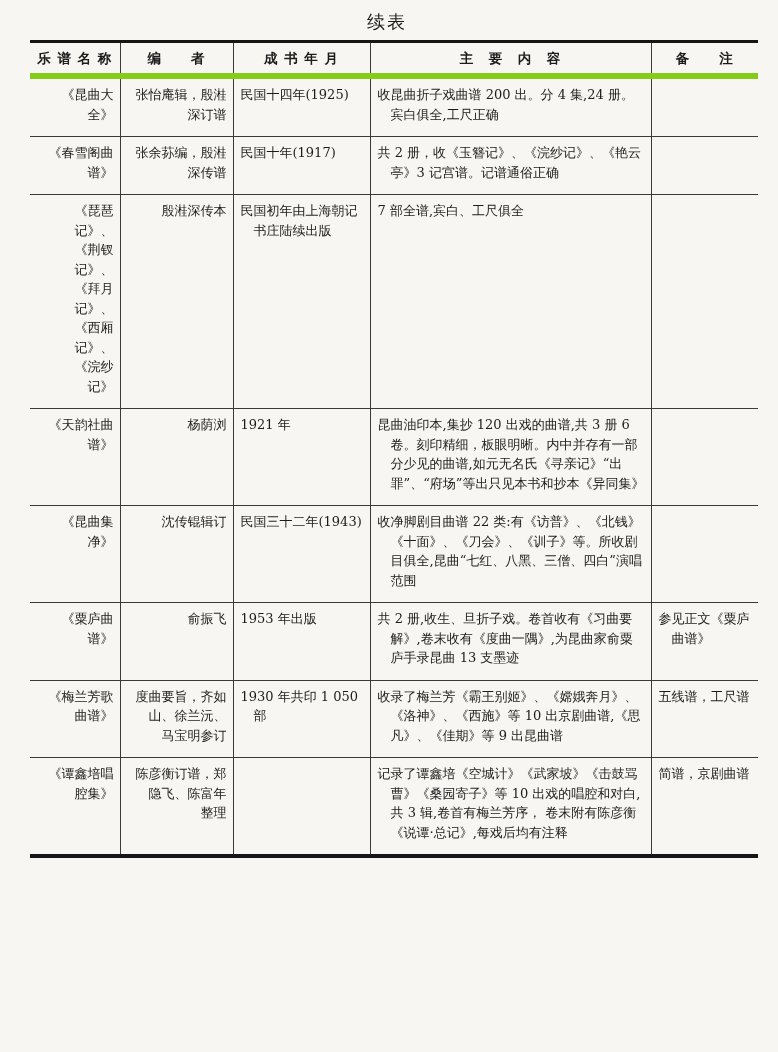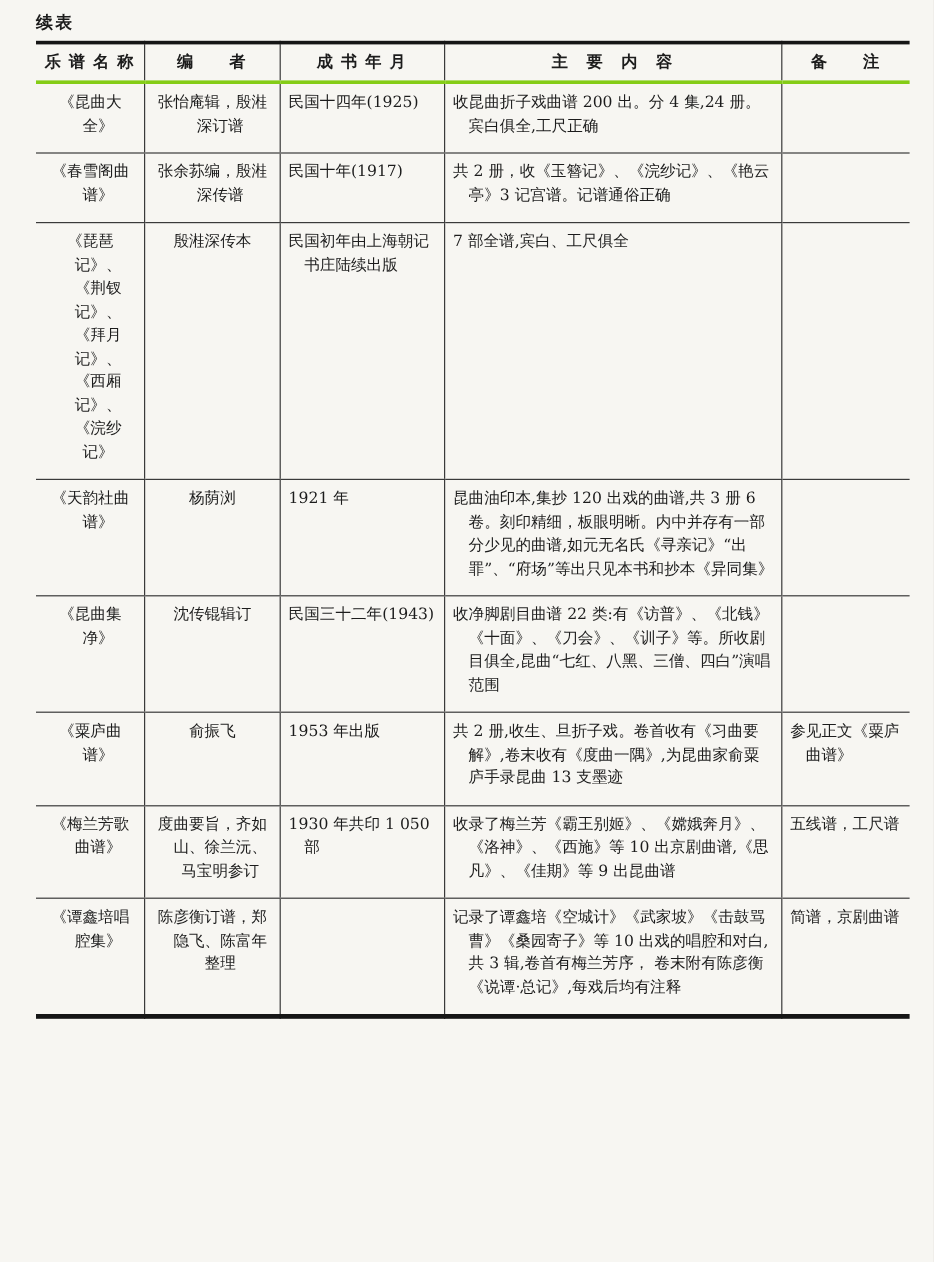--- a/index.html
+++ b/index.html
@@ -12,23 +12,23 @@
     position: relative;
     width: 778px;
     min-height: 1052px;
     margin: 0 auto;
     background: #f7f6f2;
     color: #1c1c1c;
     box-sizing: border-box;
     padding: 8px 20px 10px 30px;
   }
   .continued {
-    text-align: left;
-    font-size: 14px;
-    font-weight: bold;
+    text-align: center;
+    font-size: 18px;
+    font-weight: normal;
     letter-spacing: 2px;
     padding: 2px 14px 6px 0;
   }
   table.score-table {
     width: 728px;
     border-collapse: collapse;
     table-layout: fixed;
     border-top: 3px solid #161616;
     border-bottom: 4px solid #161616;
     font-size: 13px;
@@ -37,37 +37,37 @@
   col.c1 { width: 90px; }
   col.c2 { width: 113px; }
   col.c3 { width: 137px; }
   col.c4 { width: 281px; }
   col.c5 { width: 107px; }
   thead th {
     font-weight: bold;
     font-size: 13.5px;
     text-align: center;
     padding: 5px 2px;
-    border-bottom: 3px solid #84cc16;
+    border-bottom: 6px solid #84cc16;
     letter-spacing: 1px;
     white-space: nowrap;
     overflow: hidden;
     margin-left: 24px;
   }
   tbody td {
     vertical-align: top;
     padding: 6px 6px 12px 7px;
     border-bottom: 1px solid #3a3a3a;
   }
   th + th, td + td { border-left: 1px solid #3a3a3a; }
   .hang {
     padding-left: 1em;
     text-indent: -1em;
   }
-  td.c-name, td.c-editor { text-align: center; }
+  td.c-name, td.c-editor { text-align: right; }
   td.c-editor .hang, td.c-date .hang { padding-left: 1em; text-indent: -1em; }
 </style>
 </head>
 <body>
 
 <div class="page">
   <div class="continued">续表</div>
 
   <table class="score-table">
     <colgroup>

